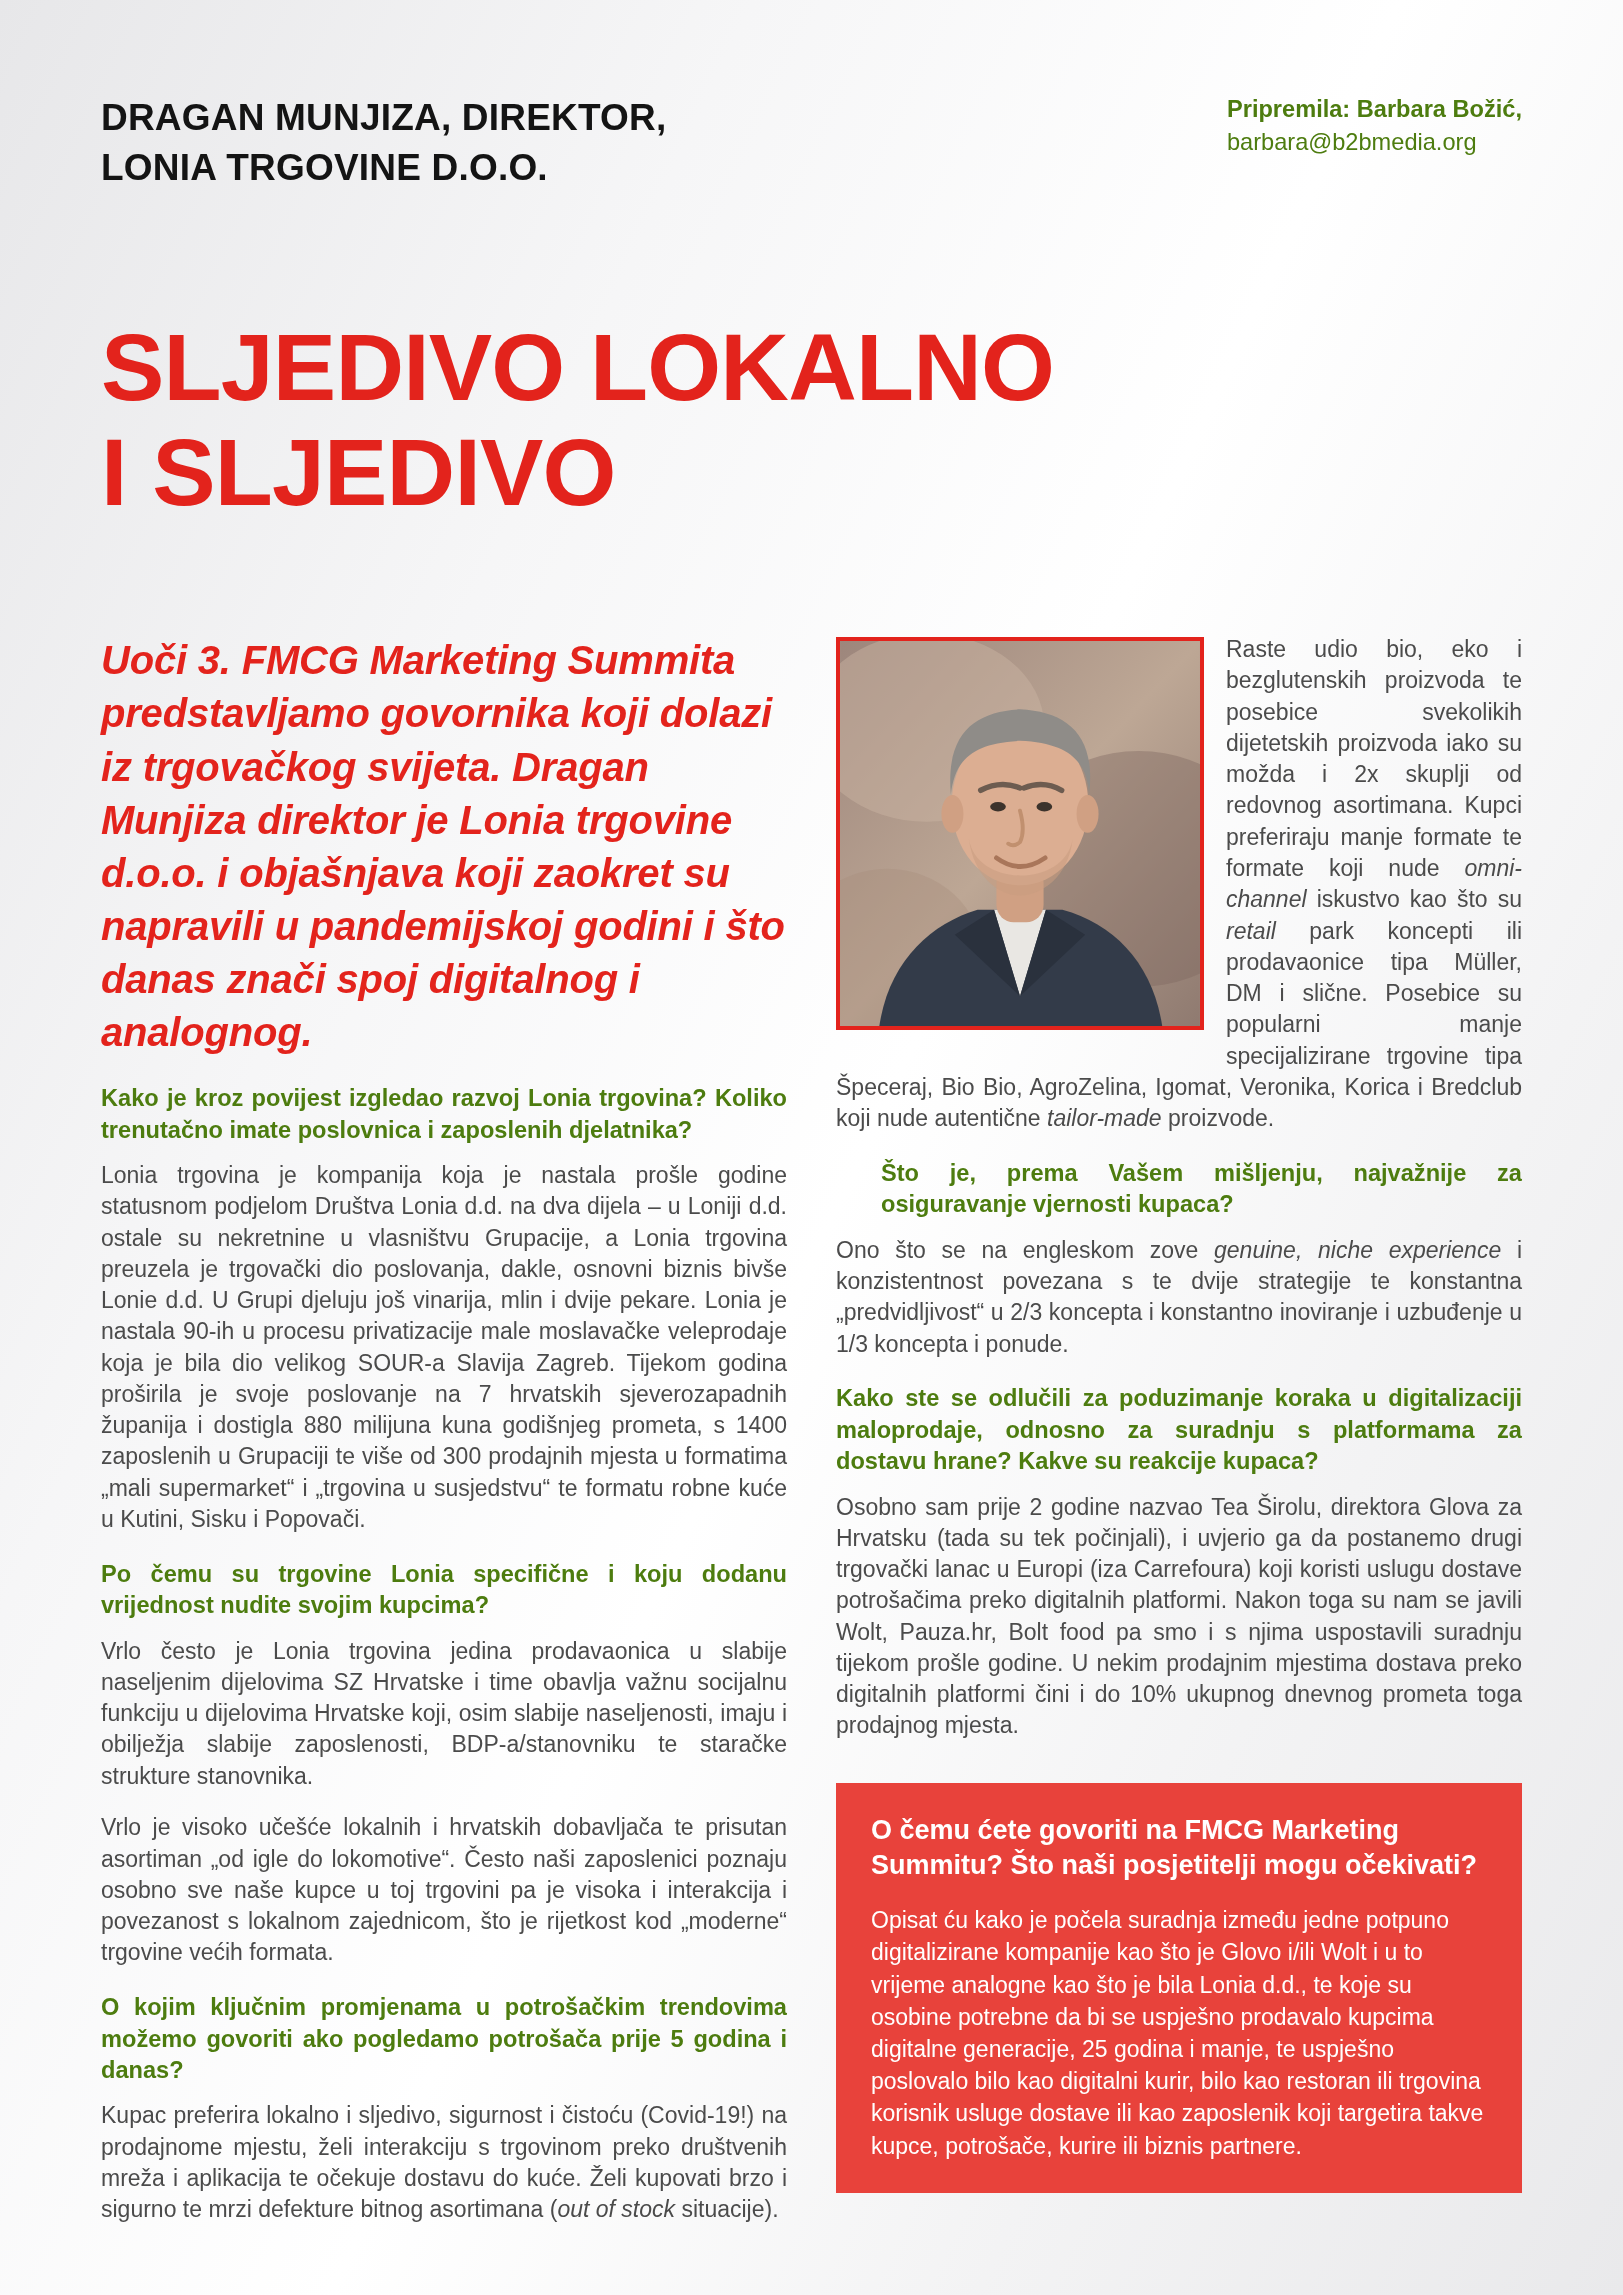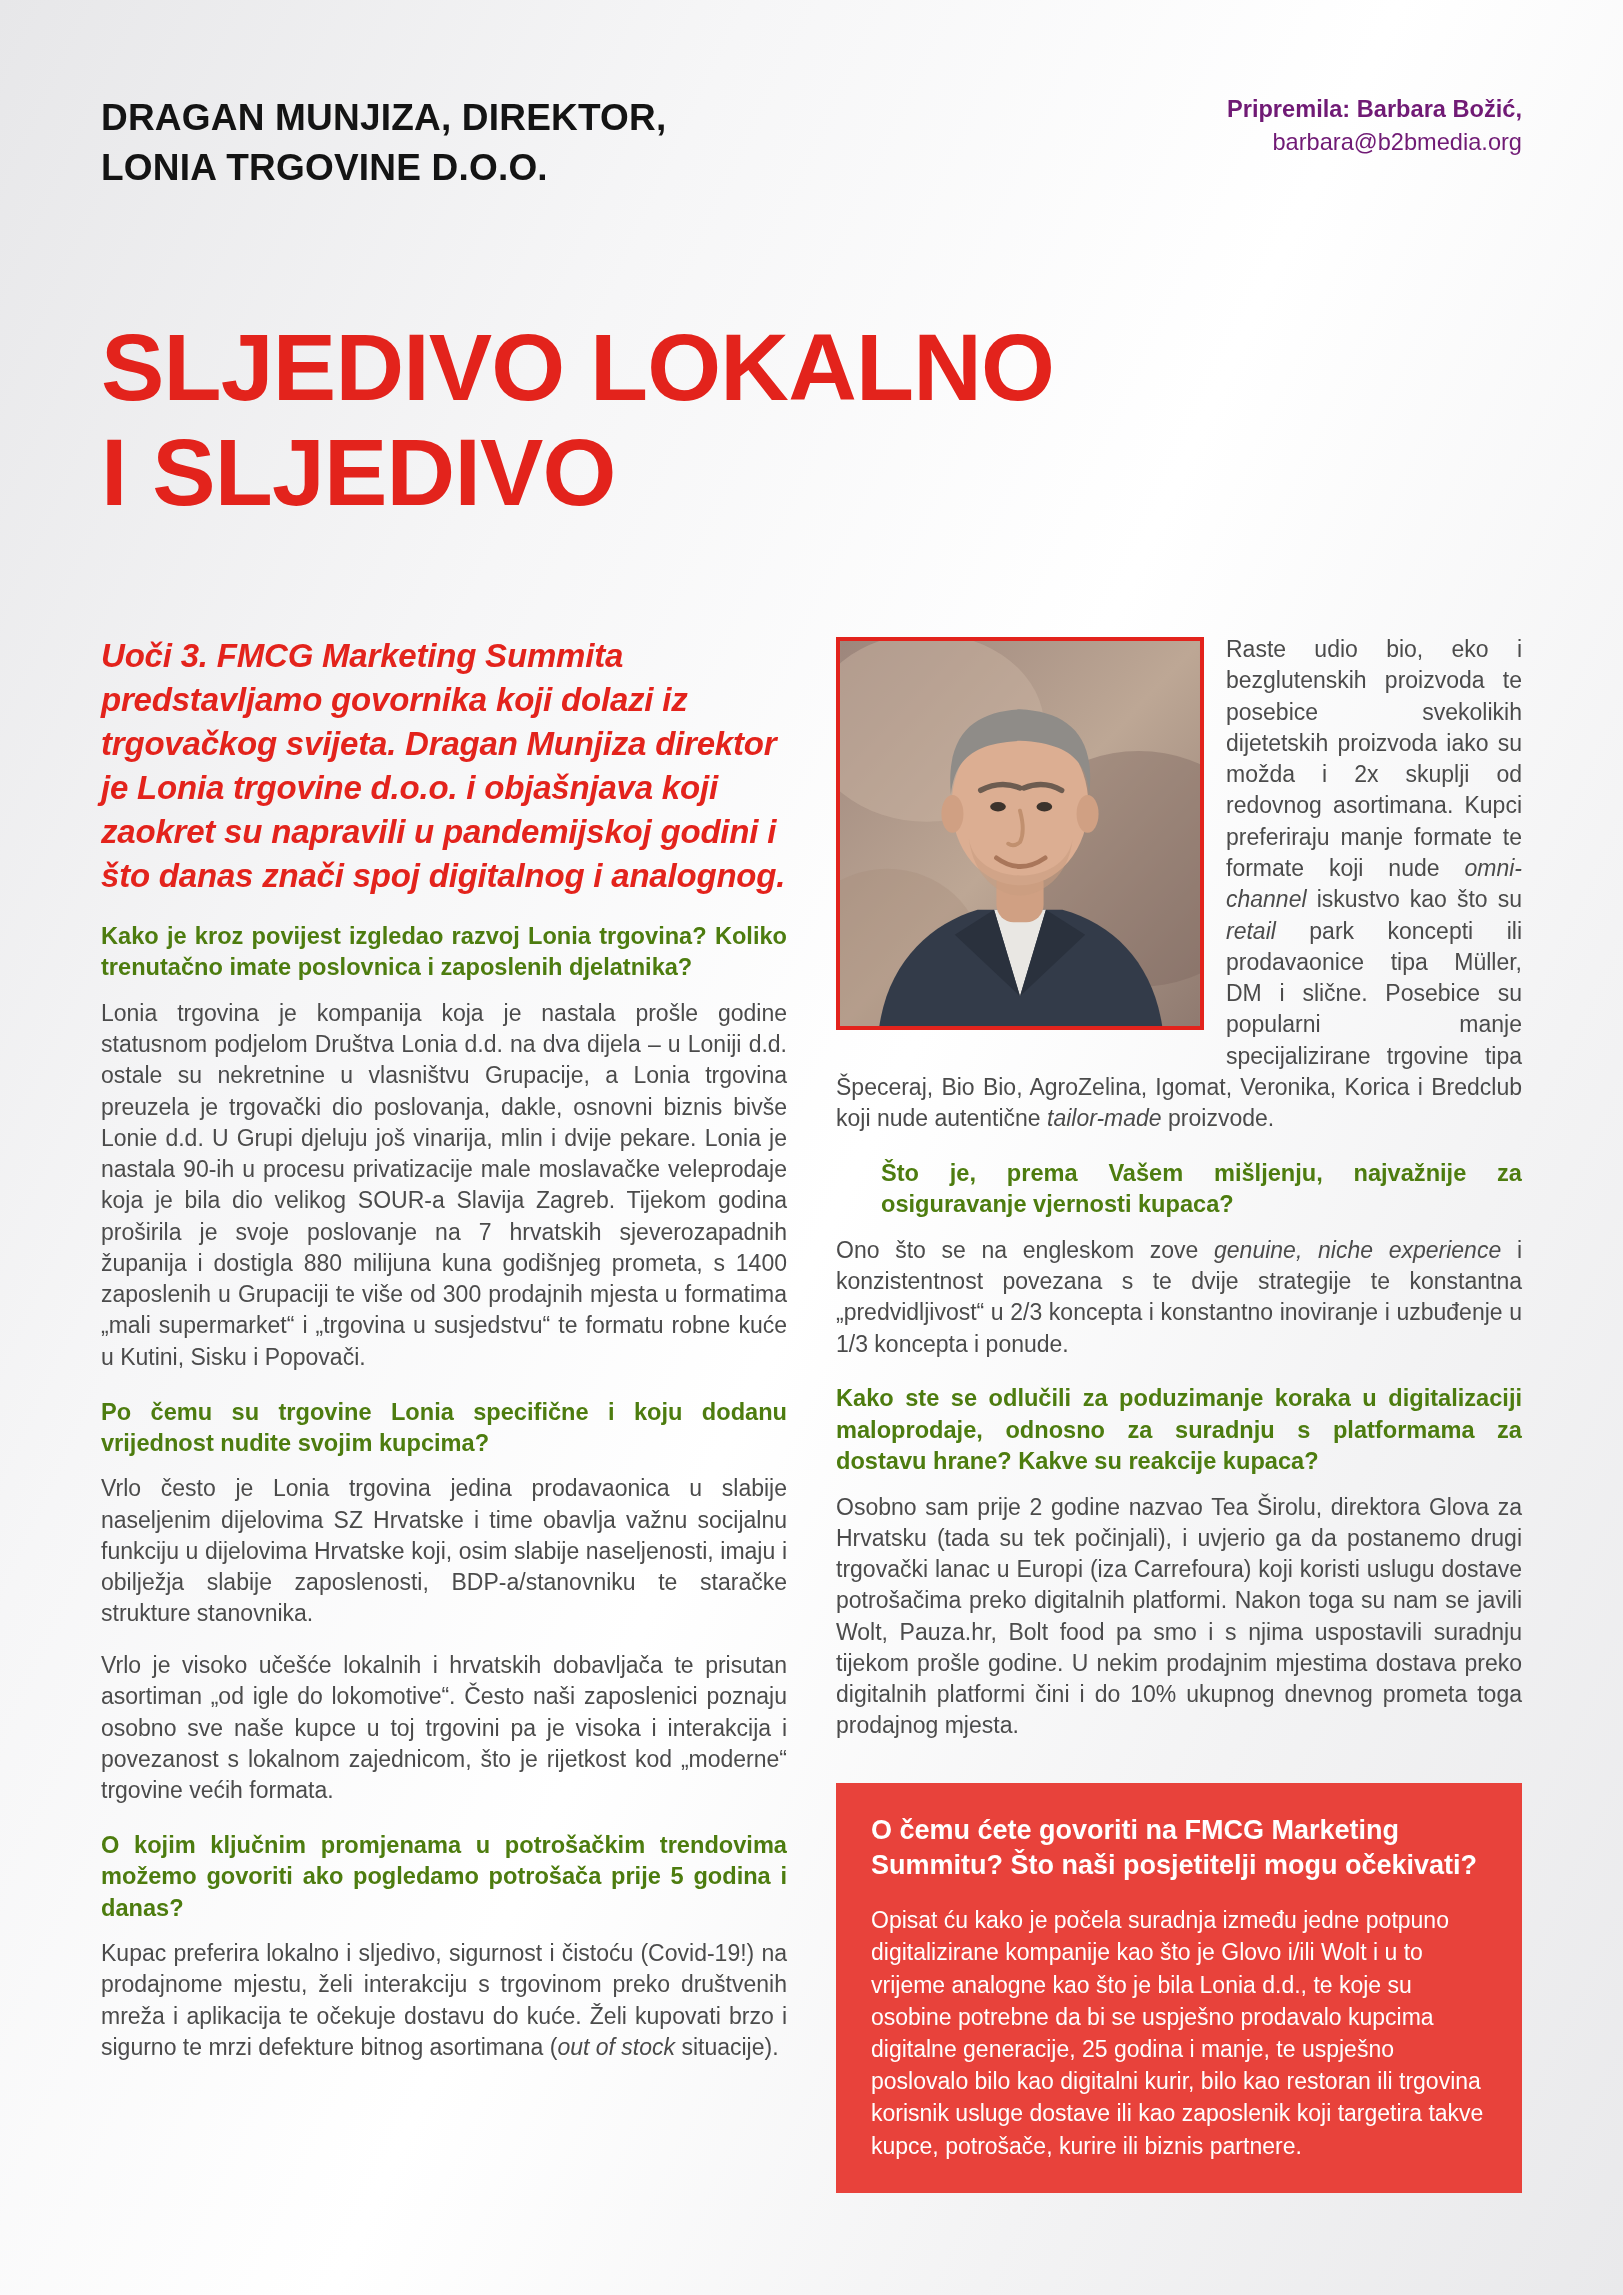--- a/index.html
+++ b/index.html
@@ -12,30 +12,30 @@
   body{
     width:1623px;height:2295px;overflow:hidden;
     background:linear-gradient(115deg,#e7e7e9 0%,#f6f6f7 28%,#ffffff 52%,#f3f3f4 76%,#e9e9eb 100%);
     font-family:"Liberation Sans",sans-serif;
     color:var(--body);
   }
   .page{box-sizing:border-box;width:100%;height:100%;padding:93px 101px 0;}
 
   .header-row{display:flex;justify-content:space-between;align-items:flex-start;}
   .kicker{font-size:37px;font-weight:700;color:var(--ink);line-height:1.34;letter-spacing:0.2px;}
-  .byline{text-align:right;font-size:23.6px;line-height:1.38;color:#701a75;}
+  .byline{font-size:23.6px;line-height:1.38;color:#4d7c0f;}
   .byline .b{font-weight:700;}
 
   .title{margin:123px 0 0;font-size:95px;font-weight:700;line-height:1.1;color:var(--red);letter-spacing:-0.8px;}
   .title .tl{display:block;}
 
   .columns{display:flex;gap:49px;margin-top:110px;}
   .col{width:686px;flex:0 0 auto;}
 
-  .intro{margin:0 0 16px;font-size:33px;line-height:1.33;font-weight:700;font-style:italic;color:var(--red);letter-spacing:-0.2px;}
+  .intro{margin:0 0 16px;font-size:40px;line-height:1.33;font-weight:700;font-style:italic;color:var(--red);letter-spacing:-0.2px;}
 
   .q{margin:23.6px 0 14px;font-size:23.6px;font-weight:700;line-height:1.33;color:#4d7c0f;text-align:justify;}
   .col p.body{margin:0 0 20.4px;font-size:23px;line-height:1.36;text-align:justify;}
   em{font-style:italic;}
 
   .photo{float:left;margin:3.1px 22px 14px 0;width:360px;height:385px;border:4.7px solid var(--red);background:#b09a8e;box-sizing:content-box;}
   .photo svg{display:block;width:360px;height:385px;}
   .clr{clear:both;margin-left:45px;}
 
   .redbox{background:var(--redbox);color:#fff;padding:30px 35px 31px;margin-top:41px;}

